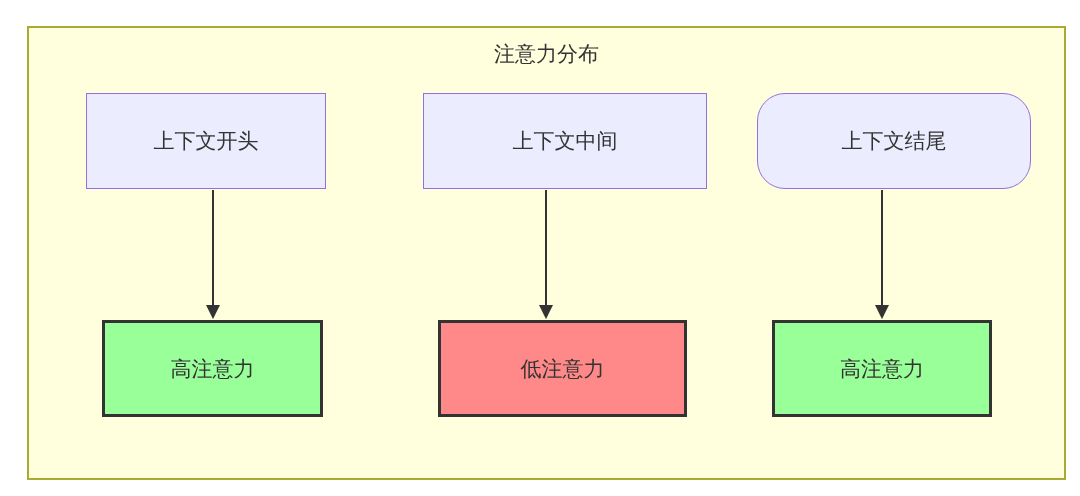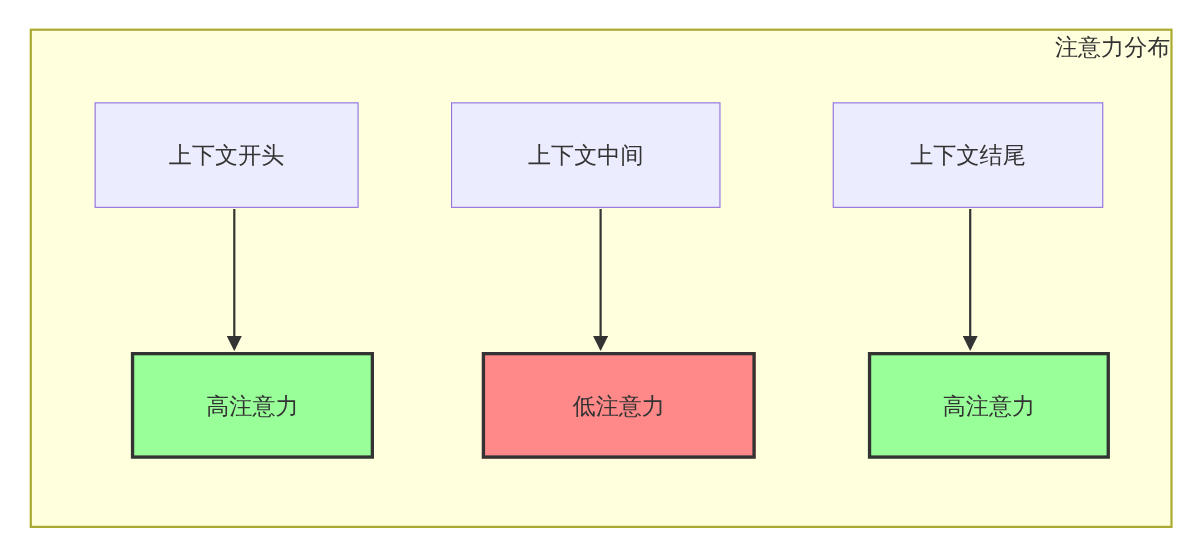--- a/index.html
+++ b/index.html
@@ -20,23 +20,23 @@
     left: 27px;
     top: 26px;
     width: 1035px;
     height: 450px;
     background: var(--container-bg, #ffffde);
     border: 2px solid var(--container-border, #aaaa33);
   }
   .diagram-title {
     position: absolute;
     left: 0;
-    top: 1px;
+    top: 12px;
     width: 100%;
-    text-align: right;
+    text-align: center;
     font-size: 21px;
     color: var(--text, #333333);
   }
   .node {
     position: absolute;
     display: flex;
     align-items: center;
     justify-content: center;
     box-sizing: border-box;
     font-size: 21px;
@@ -48,26 +48,26 @@
     background: var(--source-bg, #ececff);
     border: 1.5px solid var(--source-border, #9370db);
     top: 93px;
     height: 96px;
   }
   .result-node {
     border: 3px solid var(--result-border, #333333);
     top: 320px;
     height: 97px;
   }
-  .result-high { background: var(--high-bg, #99ff99); margin-left: 17px; }
+  .result-high { background: var(--high-bg, #99ff99); }
   .result-low  { background: var(--low-bg, #ff8888); }
 
   #src-start  { left: 86px;  width: 240px; }
-  #src-middle { left: 410px; width: 245px; }
-  #src-end    { left: 757px; width: 246px; }
+  #src-middle { left: 423px; width: 284px; }
+  #src-end    { left: 757px; width: 274px; border-radius: 28px; }
 
   #res-1 { left: 102px; width: 221px; }
   #res-2 { left: 438px; width: 249px; }
   #res-3 { left: 772px; width: 220px; }
 
   .edges {
     position: absolute;
     left: 0;
     top: 0;
     width: 1080px;

